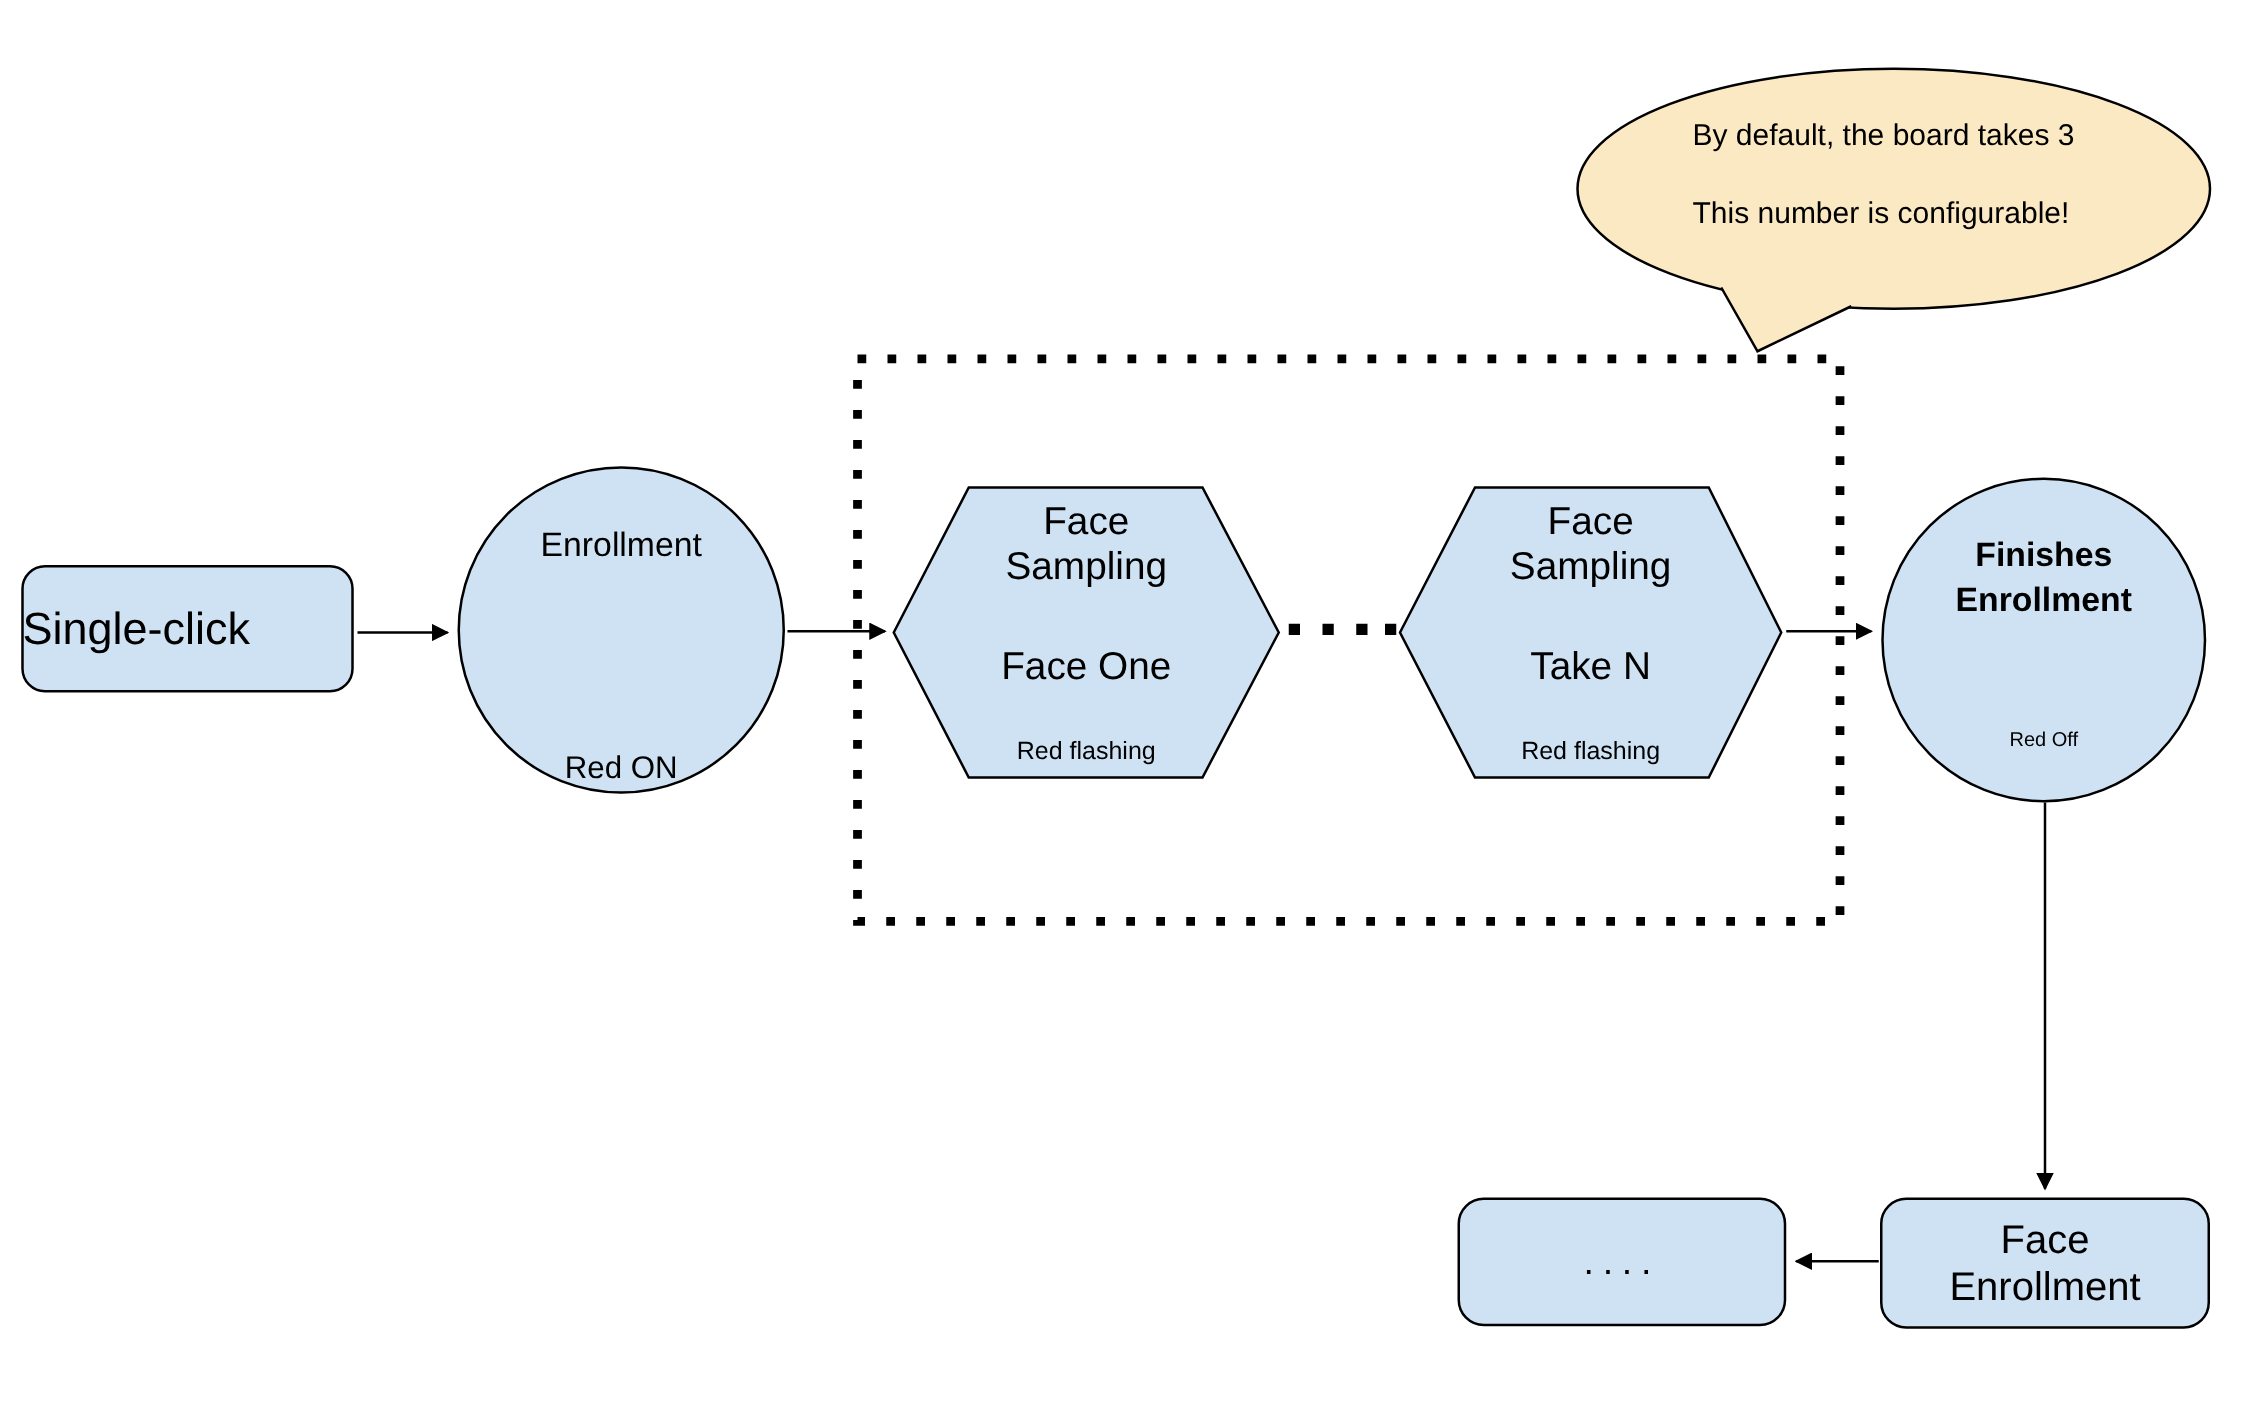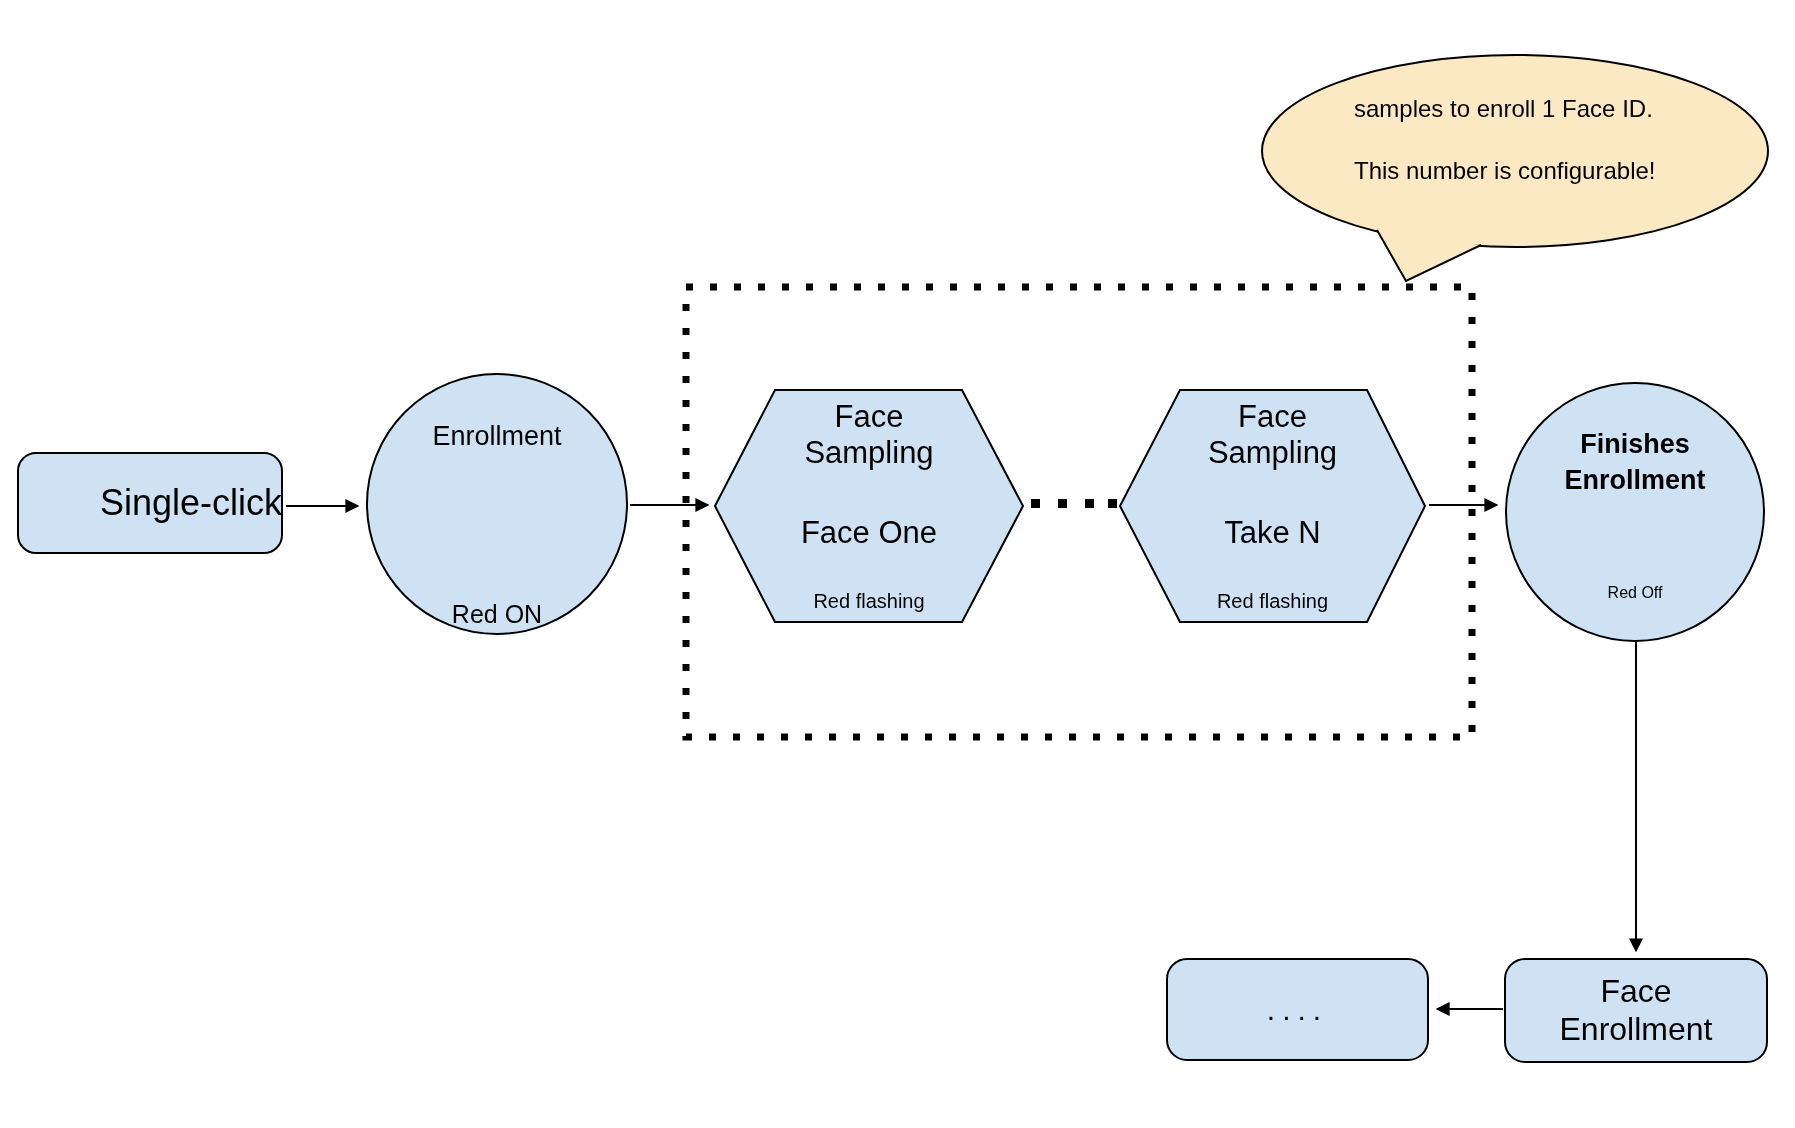--- a/index.html
+++ b/index.html
@@ -50,21 +50,21 @@
     stroke-width:2;
   }
   .label{
     position:absolute;
     text-align:center;
     color:var(--text);
     white-space:nowrap;
   }
   .lbl-single-click{
     left:18px;top:453px;width:264px;height:100px;
-    display:flex;align-items:center;justify-content:flex-end;
+    display:flex;align-items:center;justify-content:flex-start;
     font-size:36px;
   }
   .lbl-starts-title{left:367px;top:419px;width:260px;font-size:27px;line-height:35px;}
   .lbl-starts-status{left:367px;top:600px;width:260px;font-size:25px;}
   .lbl-hex1-title{left:715px;top:399px;width:308px;font-size:31px;line-height:36px;}
   .lbl-hex1-take{left:715px;top:515px;width:308px;font-size:31px;line-height:36px;}
   .lbl-hex1-status{left:715px;top:590px;width:308px;font-size:20px;}
   .lbl-hex2-title{left:1120px;top:399px;width:305px;font-size:31px;line-height:36px;}
   .lbl-hex2-take{left:1120px;top:515px;width:305px;font-size:31px;line-height:36px;}
   .lbl-hex2-status{left:1120px;top:590px;width:305px;font-size:20px;}
@@ -175,18 +175,18 @@
   <div class="label lbl-face-detection">
     <div>Face</div>
     <div>Enrollment</div>
   </div>
 
   <div class="label lbl-continuation">
     <span>....</span>
   </div>
 
   <div class="label lbl-callout">
-    <div>samples to enroll 1 Face ID.</div>
+    <div>By default, the board takes 3</div>
     <div class="callout-spacer"></div>
     <div>This number is configurable!</div>
   </div>
 
 </div>
 
 </body></html>

